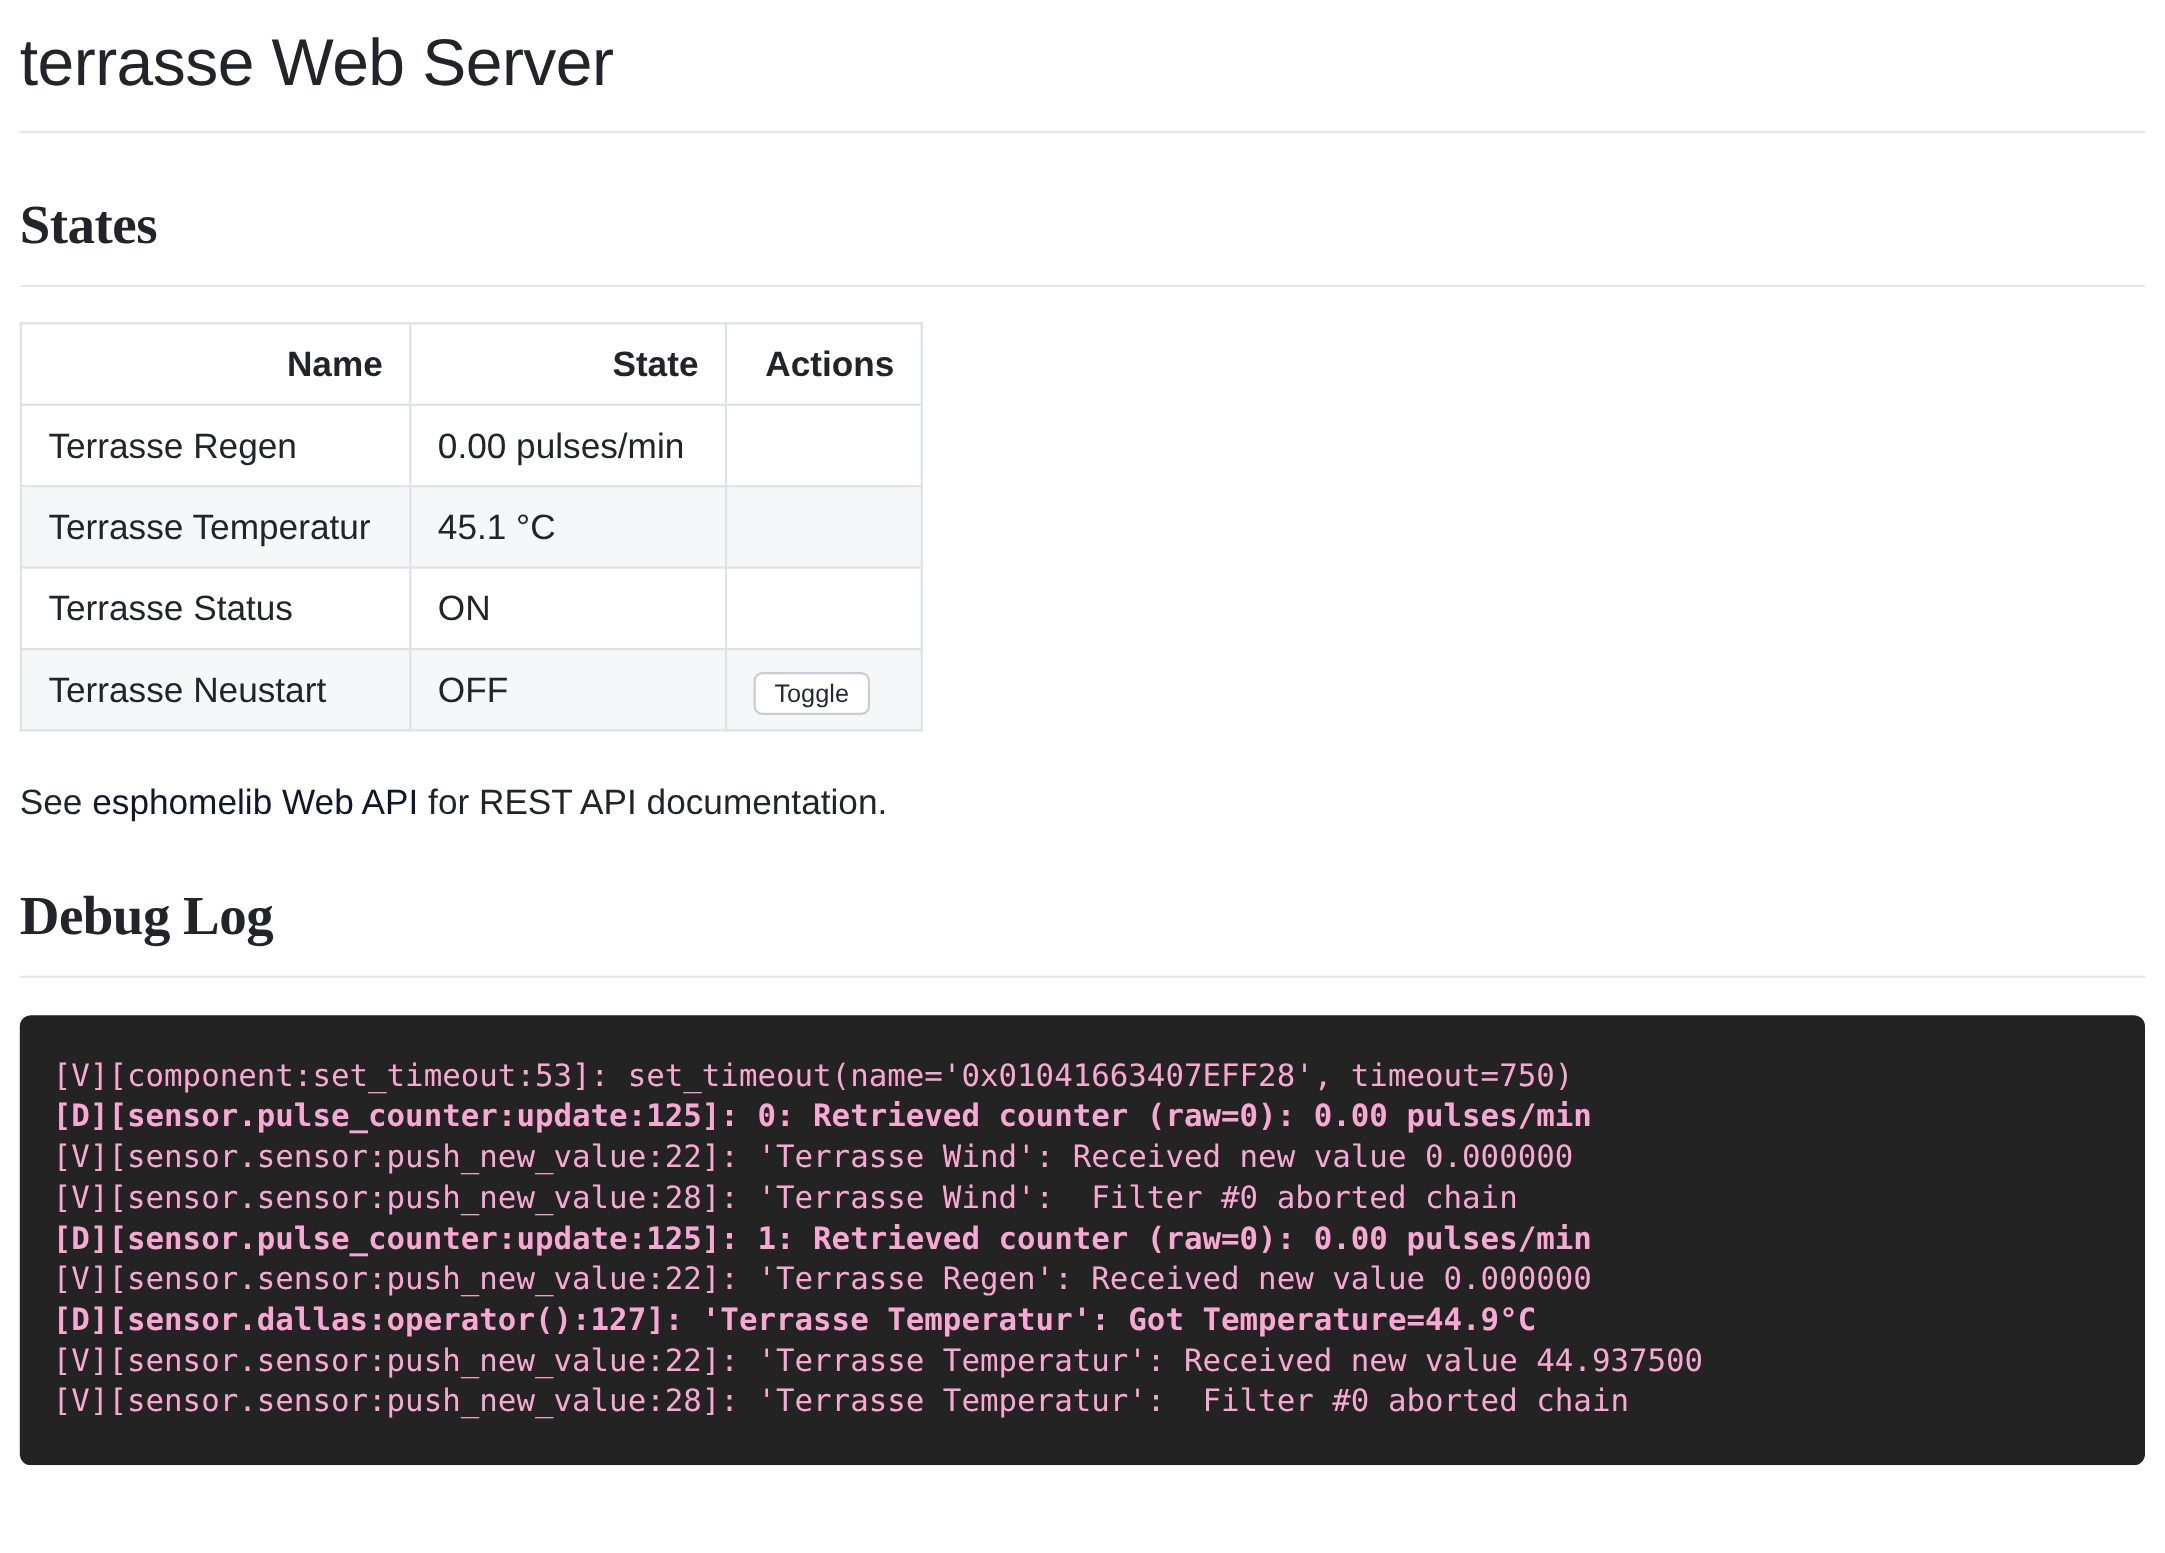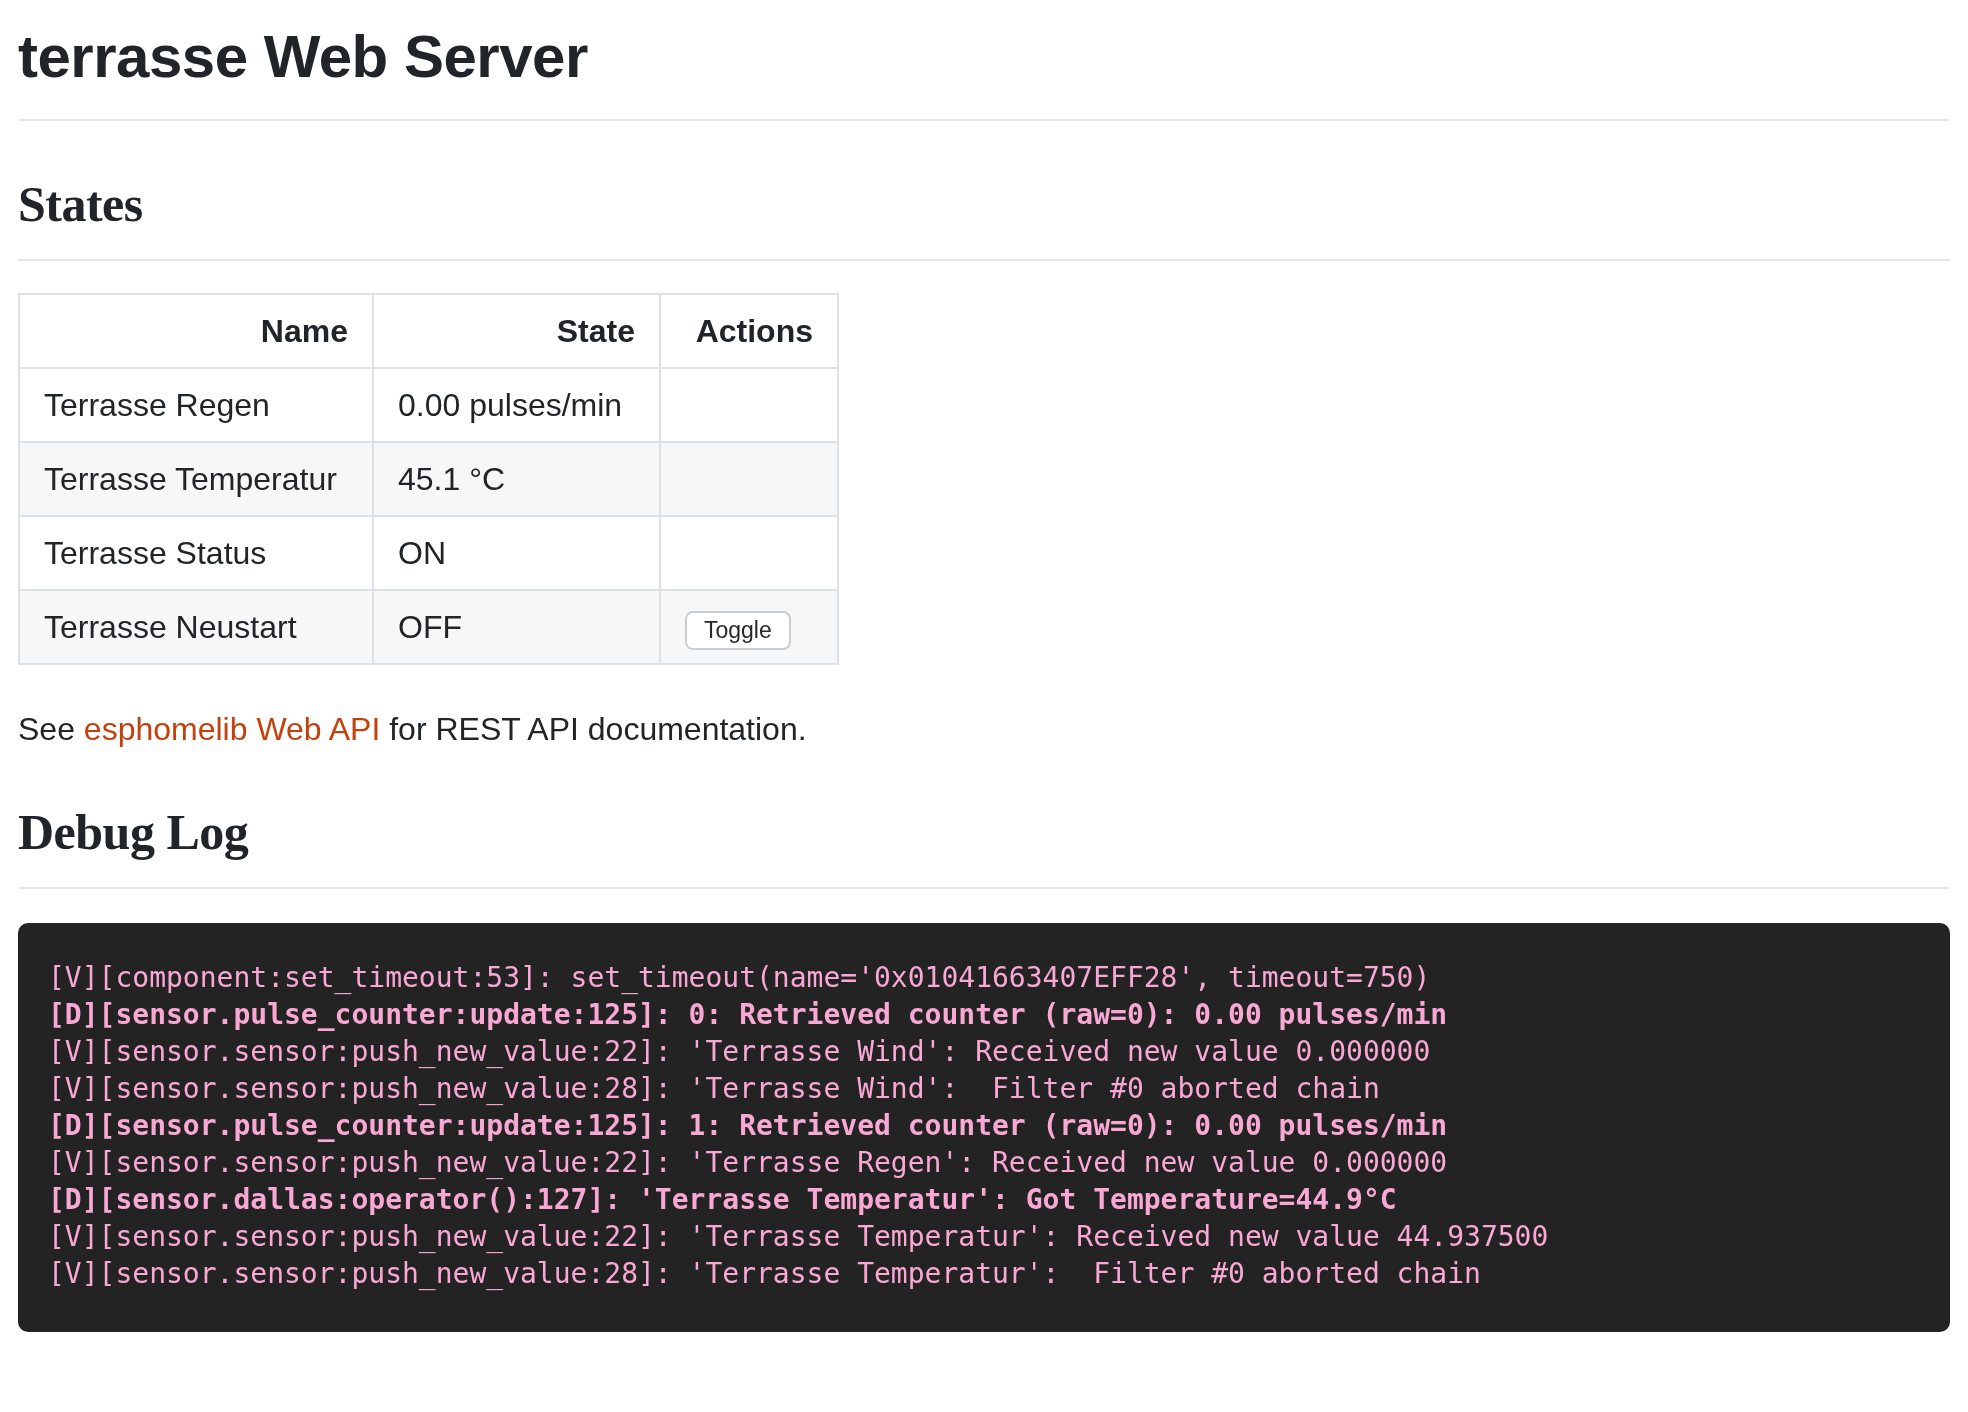--- a/index.html
+++ b/index.html
@@ -8,21 +8,21 @@
     background: #ffffff;
     color: #212529;
     font-family: "Liberation Sans", sans-serif;
   }
   .page {
     width: 1932px;
     padding: 0 18px;
   }
   h1.page-title {
     font-size: 60px;
-    font-weight: 700;
+    font-weight: 400;
     margin: 22px 0 28px 0;
     letter-spacing: -0.5px;
   }
   hr.divider {
     border: none;
     border-top: 2px solid #e6e8ea;
     margin: 0;
   }
   h2.section-heading {
     font-size: 50px;
@@ -61,21 +61,21 @@
     border-radius: 8px;
     padding: 4px 17px;
     cursor: pointer;
   }
   p.api-note {
     font-size: 32px;
     line-height: 40px;
     margin: 44px 0 0 0;
   }
   p.api-note a {
-    color: #c2410c;
+    color: #0f172a;
     text-decoration: none;
     cursor: pointer;
     text-align: center;
   }
   .log-console {
     margin-top: 34px;
     background: #232323;
     border-radius: 10px;
     padding: 36px 30px 40px 30px;
     font-family: "DejaVu Sans Mono", monospace;

